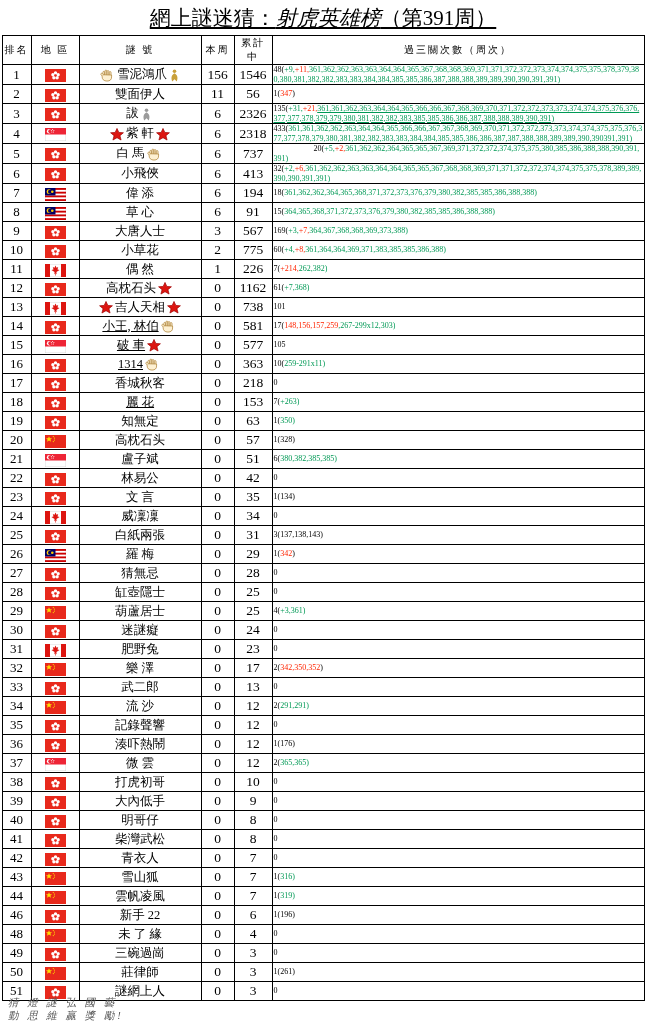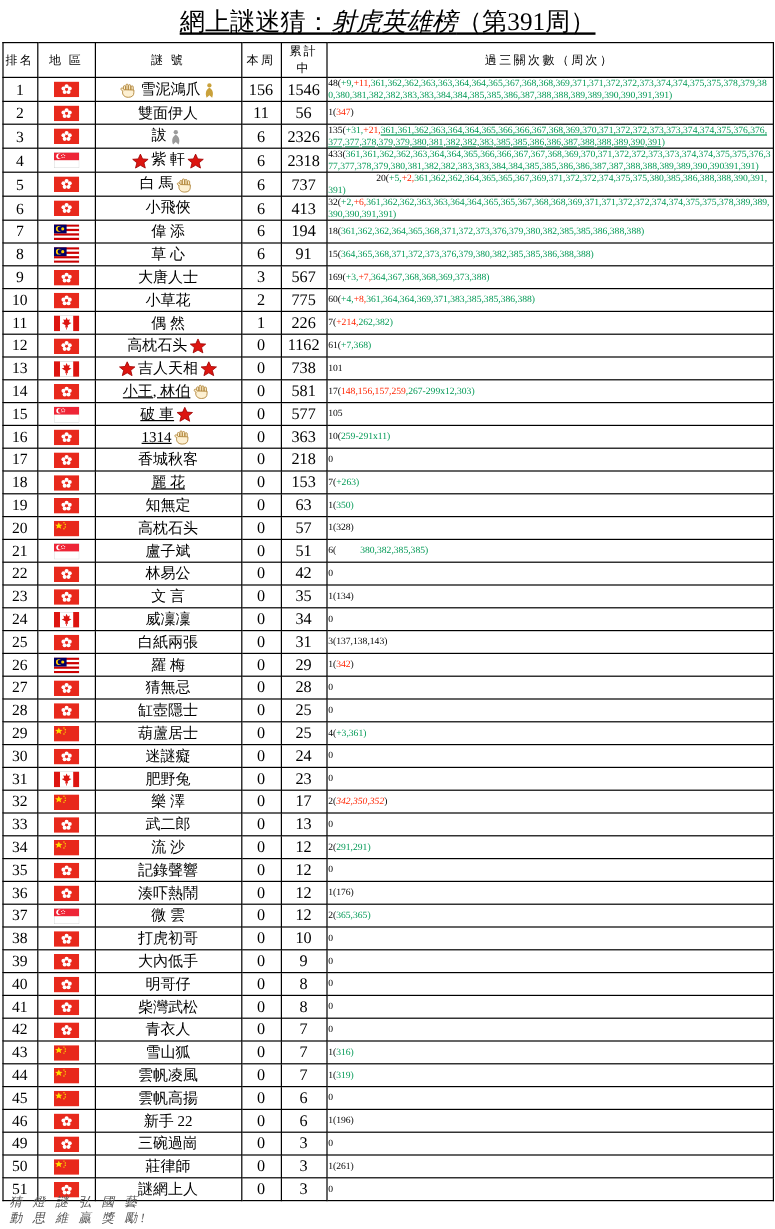--- a/index.html
+++ b/index.html
@@ -474,21 +474,21 @@
                 <circle cx="7.6" cy="1.6" r="0.5"></circle>
                 <circle cx="6.3" cy="2.6" r="0.5"></circle>
                 <circle cx="8.9" cy="2.6" r="0.5"></circle>
                 <circle cx="6.8" cy="4.1" r="0.5"></circle>
                 <circle cx="8.4" cy="4.1" r="0.5"></circle>
               </g>
             </svg></span></td>
         <td class="c-name"><span>盧子斌</span></td>
         <td class="c-wk">0</td>
         <td class="c-tot">51</td>
-        <td class="c-hist"><span style="color: rgb(0, 0, 0);">6(</span><span style="color: rgb(0, 153, 85); padding-left: 20px;">380,382,385,385)</span></td>
+        <td class="c-hist"><span style="color: rgb(0, 0, 0);">6(</span><span style="color: rgb(0, 153, 85);">380,382,385,385)</span></td>
       </tr>
       <tr>
         <td class="c-rank">22</td>
         <td class="c-flag"><span class="icon"><svg width="21" height="13" viewBox="0 0 21 13">
               <rect width="21" height="13" fill="#e8291c"></rect>
               <g fill="#fff">
                 <circle cx="10.5" cy="3.9" r="1.7"></circle>
                 <circle cx="13.1" cy="5.7" r="1.7"></circle>
                 <circle cx="12.1" cy="8.7" r="1.7"></circle>
                 <circle cx="8.9" cy="8.7" r="1.7"></circle>
@@ -664,21 +664,21 @@
               <g fill="#ffde00">
                 <circle cx="8.3" cy="1.6" r="0.6"></circle>
                 <circle cx="9.4" cy="3.1" r="0.6"></circle>
                 <circle cx="9.4" cy="5.1" r="0.6"></circle>
                 <circle cx="8.3" cy="6.6" r="0.6"></circle>
               </g>
             </svg></span></td>
         <td class="c-name"><span>樂  澤</span></td>
         <td class="c-wk">0</td>
         <td class="c-tot">17</td>
-        <td class="c-hist"><span style="color: rgb(0, 0, 0);">2(</span><span style="color: rgb(255, 36, 0); font-style: italic;">342,350,352</span><span style="color: rgb(0, 0, 0);">)</span></td>
+        <td class="c-hist"><span style="color: rgb(0, 0, 0);">2(</span><span style="color: rgb(255, 36, 0);">342,350,352</span><span style="color: rgb(0, 0, 0);">)</span></td>
       </tr>
       <tr>
         <td class="c-rank">33</td>
         <td class="c-flag"><span class="icon"><svg width="21" height="13" viewBox="0 0 21 13">
               <rect width="21" height="13" fill="#e8291c"></rect>
               <g fill="#fff">
                 <circle cx="10.5" cy="3.9" r="1.7"></circle>
                 <circle cx="13.1" cy="5.7" r="1.7"></circle>
                 <circle cx="12.1" cy="8.7" r="1.7"></circle>
                 <circle cx="8.9" cy="8.7" r="1.7"></circle>
@@ -882,53 +882,53 @@
                 <circle cx="9.4" cy="5.1" r="0.6"></circle>
                 <circle cx="8.3" cy="6.6" r="0.6"></circle>
               </g>
             </svg></span></td>
         <td class="c-name"><span>雲帆凌風</span></td>
         <td class="c-wk">0</td>
         <td class="c-tot">7</td>
         <td class="c-hist"><span style="color: rgb(0, 0, 0);">1(</span><span style="color: rgb(0, 153, 85);">319)</span></td>
       </tr>
       <tr>
-        <td class="c-rank">45</td>
+        <td class="c-rank">46</td>
+        <td class="c-flag"><span class="icon"><svg width="21" height="13" viewBox="0 0 21 13">
+              <rect width="21" height="13" fill="#e8291c"></rect>
+              <g fill="#fff">
+                <circle cx="10.5" cy="3.9" r="1.7"></circle>
+                <circle cx="13.1" cy="5.7" r="1.7"></circle>
+                <circle cx="12.1" cy="8.7" r="1.7"></circle>
+                <circle cx="8.9" cy="8.7" r="1.7"></circle>
+                <circle cx="7.9" cy="5.7" r="1.7"></circle>
+              </g>
+              <circle cx="10.5" cy="6.5" r="1.1" fill="#e8291c"></circle>
+            </svg></span></td>
+        <td class="c-name"><span>新手 22</span></td>
+        <td class="c-wk">0</td>
+        <td class="c-tot">6</td>
+        <td class="c-hist"><span style="color: rgb(0, 0, 0);">1(196)</span></td>
+      </tr>
+      <tr>
+        <td class="c-rank">48</td>
         <td class="c-flag"><span class="icon"><svg width="21" height="13" viewBox="0 0 21 13">
               <rect width="21" height="13" fill="#e8291c"></rect>
               <polygon points="4,1.2 4.9,3.2 7.1,3.3 5.4,4.6 6,6.7 4,5.5 2,6.7 2.6,4.6 0.9,3.3 3.1,3.2" fill="#ffde00"></polygon>
               <g fill="#ffde00">
                 <circle cx="8.3" cy="1.6" r="0.6"></circle>
                 <circle cx="9.4" cy="3.1" r="0.6"></circle>
                 <circle cx="9.4" cy="5.1" r="0.6"></circle>
                 <circle cx="8.3" cy="6.6" r="0.6"></circle>
               </g>
             </svg></span></td>
-        <td class="c-name"><span>雲帆高揚</span></td>
-        <td class="c-wk">0</td>
-        <td class="c-tot">6</td>
-        <td class="c-hist"><span style="color: rgb(0, 0, 0);">0</span></td>
-      </tr>
-      <tr>
-        <td class="c-rank">46</td>
-        <td class="c-flag"><span class="icon"><svg width="21" height="13" viewBox="0 0 21 13">
-              <rect width="21" height="13" fill="#e8291c"></rect>
-              <g fill="#fff">
-                <circle cx="10.5" cy="3.9" r="1.7"></circle>
-                <circle cx="13.1" cy="5.7" r="1.7"></circle>
-                <circle cx="12.1" cy="8.7" r="1.7"></circle>
-                <circle cx="8.9" cy="8.7" r="1.7"></circle>
-                <circle cx="7.9" cy="5.7" r="1.7"></circle>
-              </g>
-              <circle cx="10.5" cy="6.5" r="1.1" fill="#e8291c"></circle>
-            </svg></span></td>
-        <td class="c-name"><span>新手 22</span></td>
-        <td class="c-wk">0</td>
-        <td class="c-tot">6</td>
-        <td class="c-hist"><span style="color: rgb(0, 0, 0);">1(196)</span></td>
+        <td class="c-name"><span>未 了 緣</span></td>
+        <td class="c-wk">0</td>
+        <td class="c-tot">4</td>
+        <td class="c-hist"><span style="color: rgb(0, 0, 0);">0</span></td>
       </tr>
       <tr>
         <td class="c-rank">49</td>
         <td class="c-flag"><span class="icon"><svg width="21" height="13" viewBox="0 0 21 13">
               <rect width="21" height="13" fill="#e8291c"></rect>
               <g fill="#fff">
                 <circle cx="10.5" cy="3.9" r="1.7"></circle>
                 <circle cx="13.1" cy="5.7" r="1.7"></circle>
                 <circle cx="12.1" cy="8.7" r="1.7"></circle>
                 <circle cx="8.9" cy="8.7" r="1.7"></circle>

